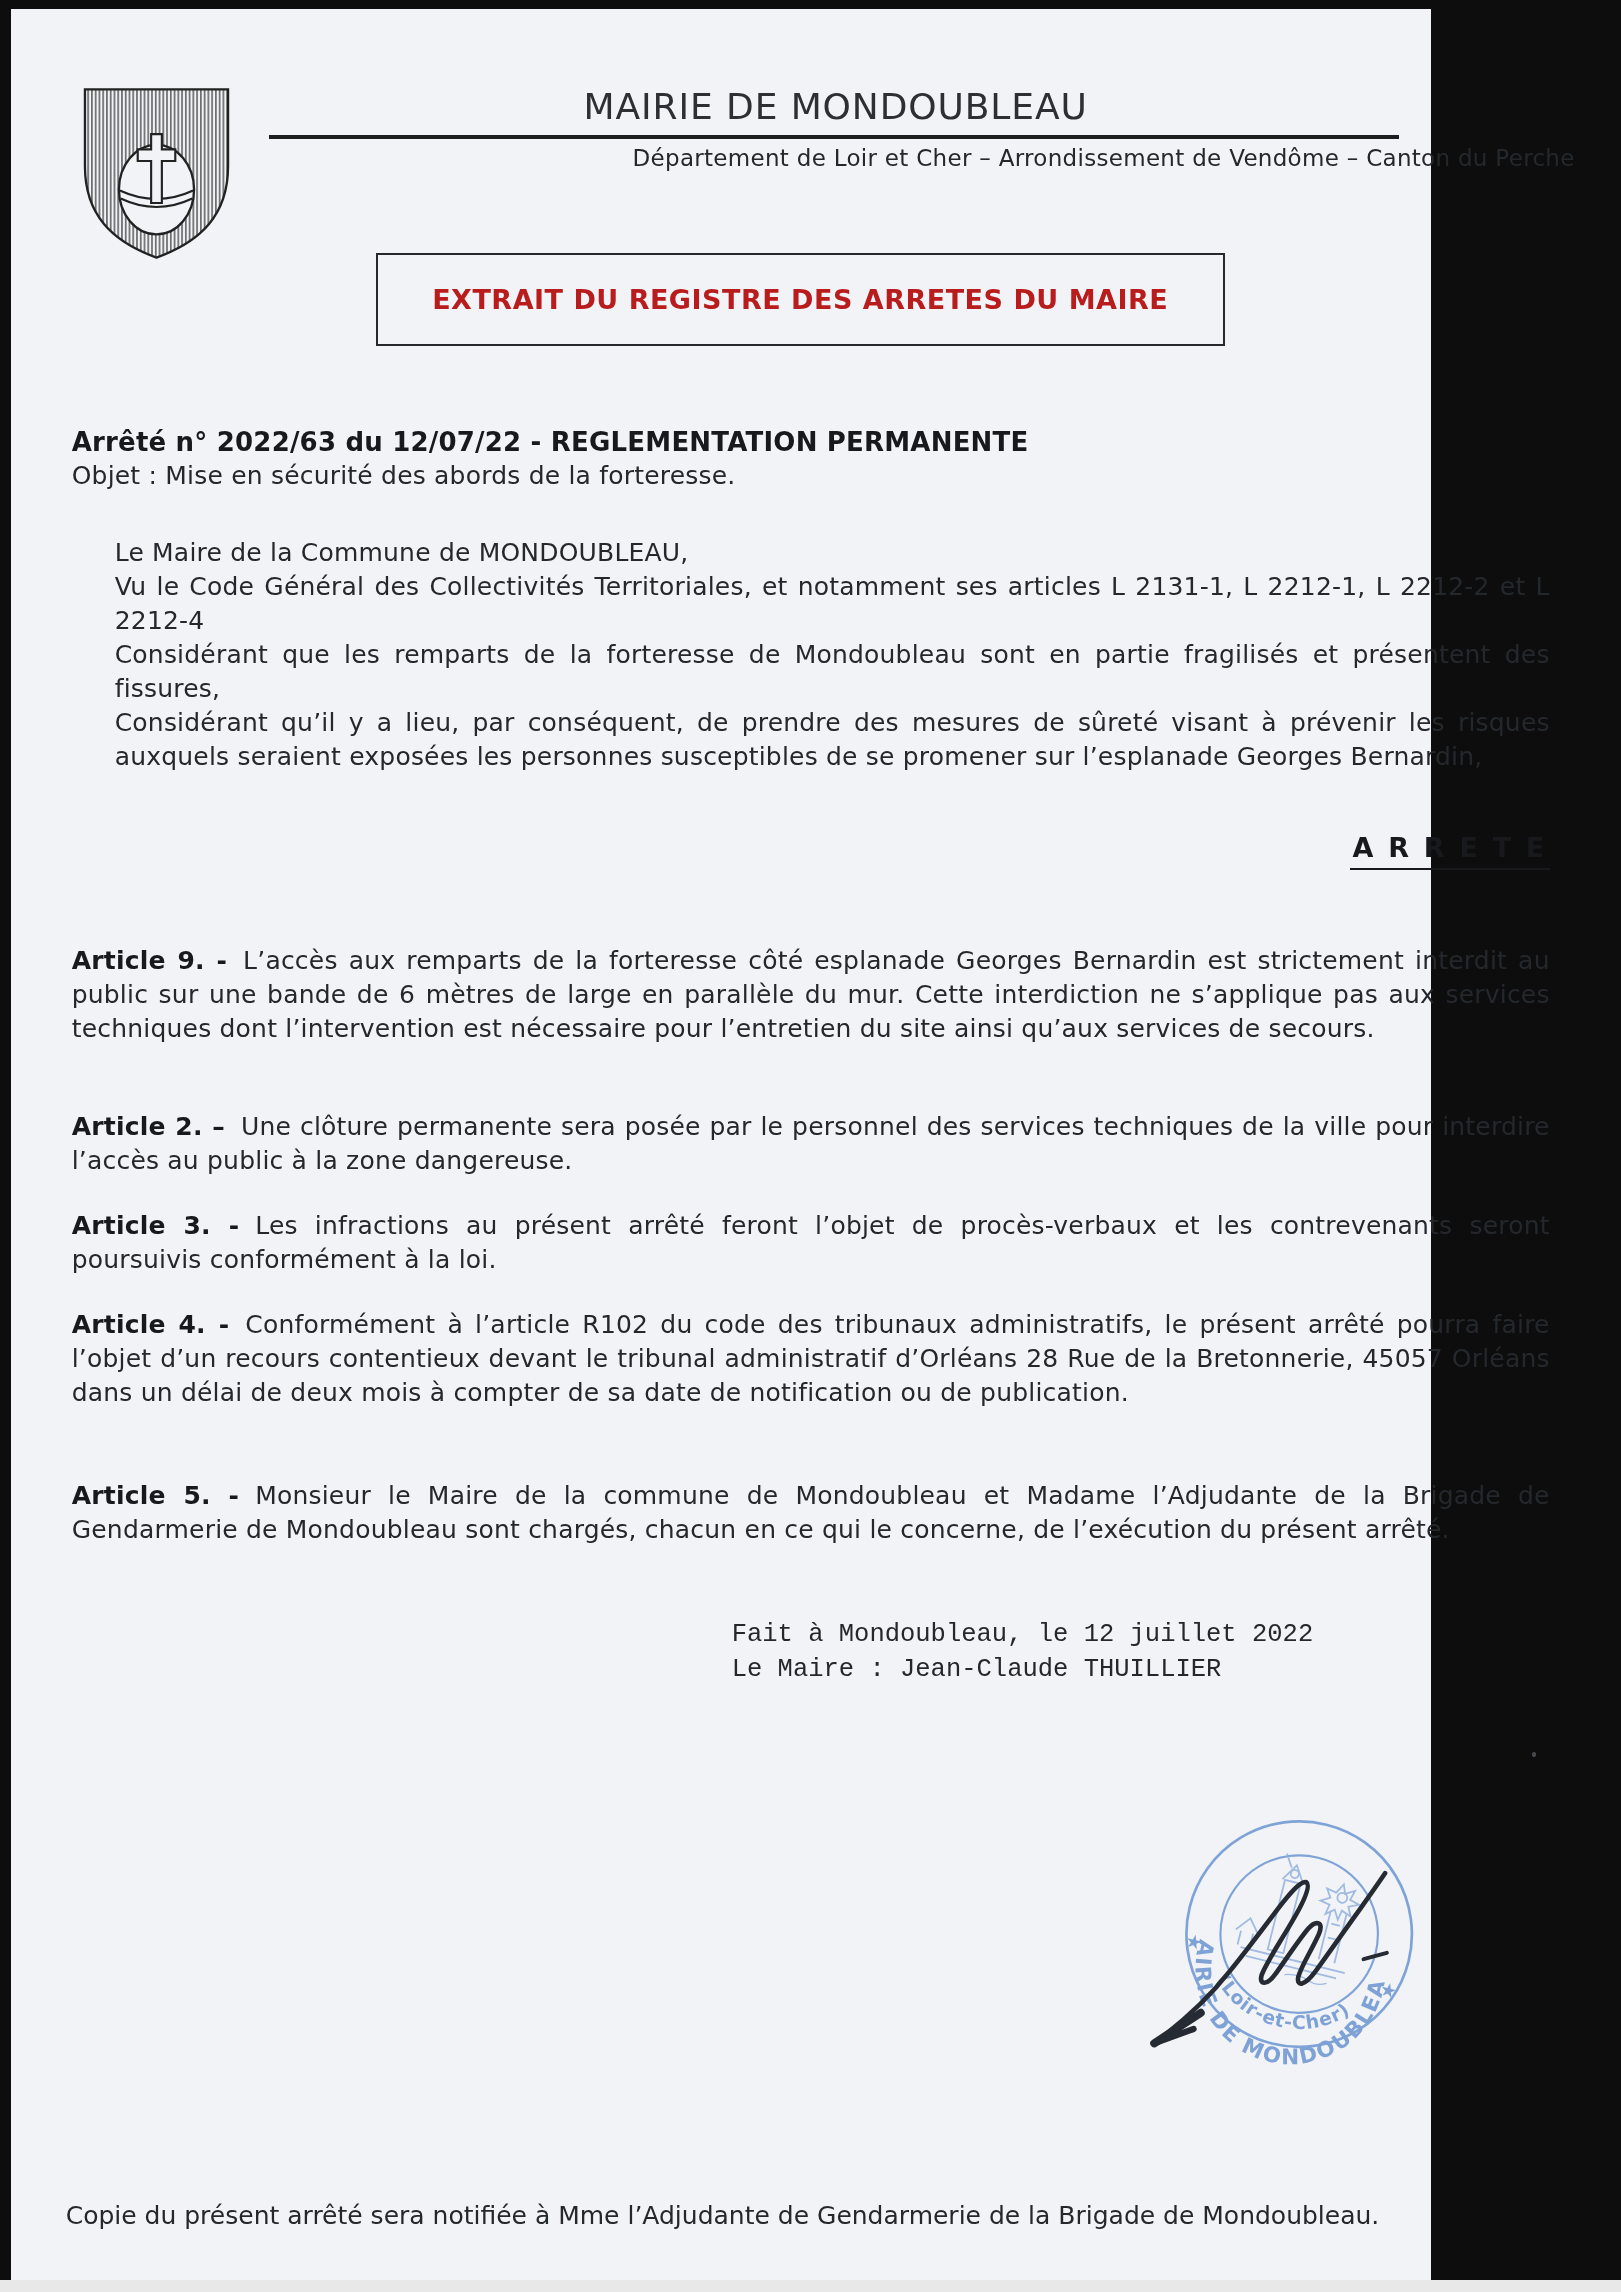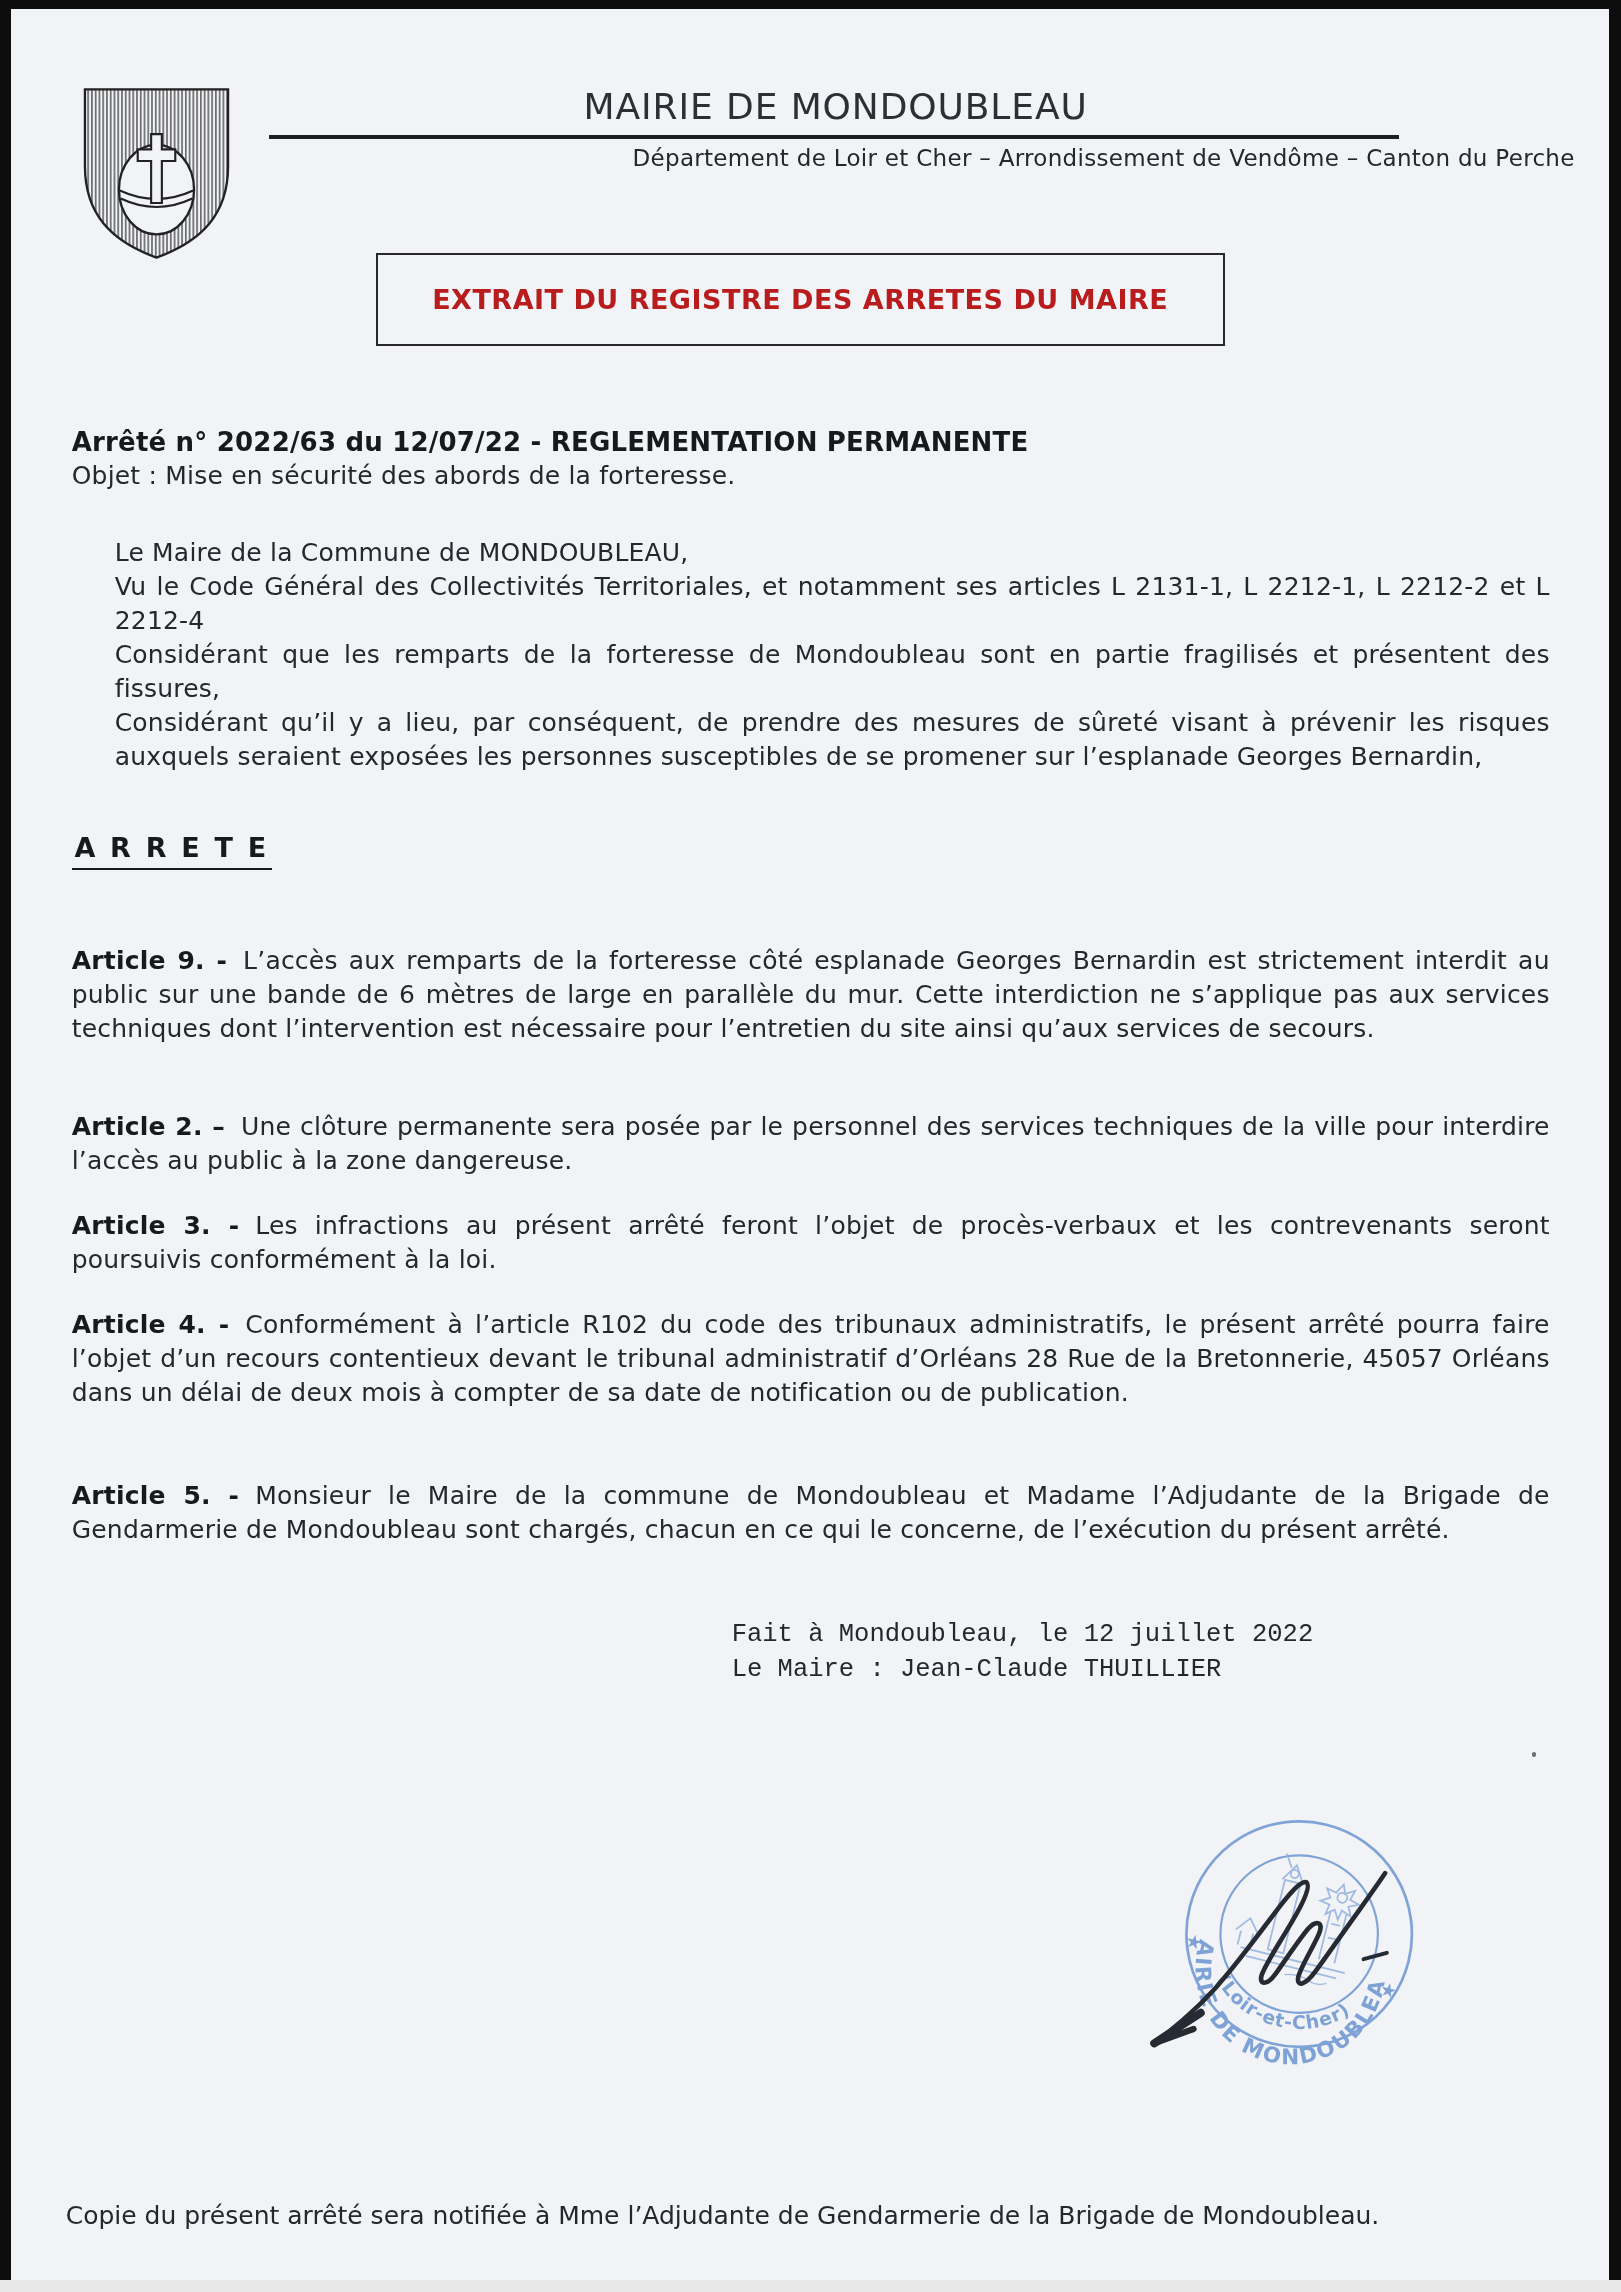--- a/index.html
+++ b/index.html
@@ -5,21 +5,21 @@
   html,body { margin:0; padding:0; }
   body {
     width:1621px; height:2293px;
     background:#0d0d0d;
     position:relative;
     font-family:"DejaVu Sans","Liberation Sans",sans-serif;
     overflow:hidden;
   }
   .page {
     position:absolute; left:10.7px; top:9px;
-    width:1598px; height:2271px;
+    width:1420px; height:2271px;
     background:#f1f3f6;
   }
   .bottom-strip {
     position:absolute; left:0; top:2280px;
     width:1621px; height:12.5px; background:#e7e8e7;
   }
   .abs { position:absolute; }
   .bodytext { font-size:25px; line-height:34px; color:#24282d; letter-spacing:0.2px; }
   .just { text-align:justify; text-align-last:left; }
   b, strong, .bold { font-weight:bold; color:#17191d; }
@@ -47,21 +47,21 @@
   .banner span { font-size:27px; font-weight:bold; color:#b91c1c; letter-spacing:0.5px; }
 
   
   .decree { left:61px; top:416px; width:1478px; }
   .decree .l1 { font-weight:bold; font-size:26px; color:#17191d; line-height:34px; letter-spacing:0.2px;}
   .decree .l2 { font-size:25px; line-height:34px; }
 
   .preamble { left:104px; top:527px; width:1435px; }
   .preamble p { margin:0; }
 
-  .arrete { left:61px; top:823px; width:1478px; text-align:left; }
+  .arrete { left:61px; top:823px; width:1478px; text-align:right; }
   .arrete span {
     display:inline-block; font-weight:bold; font-size:27px; color:#17191d;
     letter-spacing:2.7px; border-bottom:2.7px solid #17191d; padding:0 2.7px 4.5px 2.7px;
   }
 
   .article { left:61px; width:1478px; }
   .a1 { top:910px; } .a2 { top:1076px; } .a3 { top:1175px; }
   .a4 { top:1274px; } .a5 { top:1445px; }
   .article b { margin-right:16px; }
 

